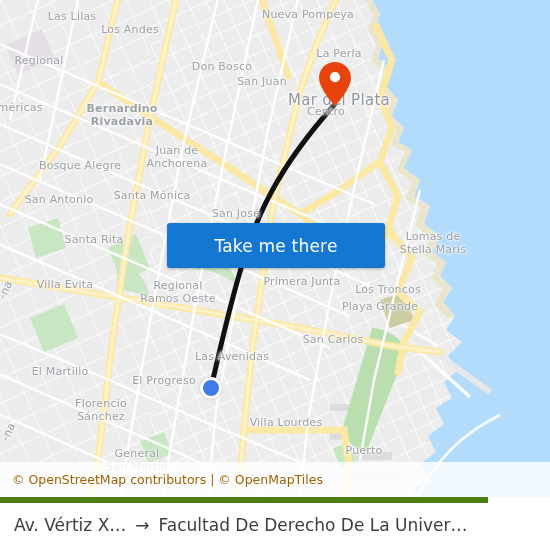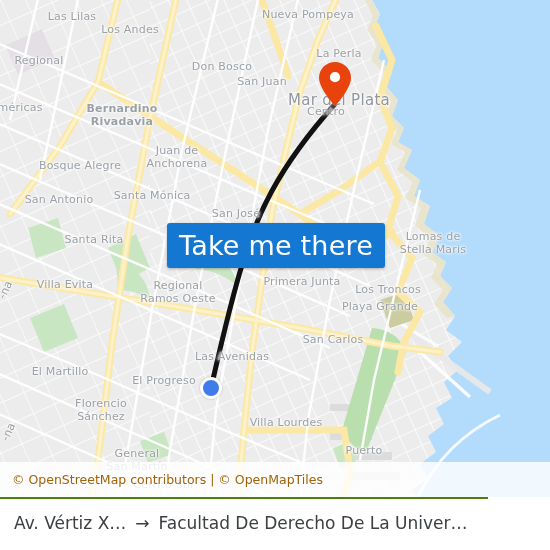--- a/index.html
+++ b/index.html
@@ -39,21 +39,21 @@
     position:absolute;width:22px;height:22px;border-radius:50%;
     background:#3F7BEA;border:3px solid #fff;box-sizing:border-box;
     transform:translate(-50%,-50%);
     box-shadow:0 0 2px rgba(0,0,0,.28);
   }
 
   
   #cta{
     position:absolute;left:167px;top:223px;width:218px;height:45px;
     background:#1478D2;border:0;border-radius:3px;
-    color:#fff;font-family:"DejaVu Sans", sans-serif;font-size:27px;
+    color:#fff;font-family:"DejaVu Sans", sans-serif;font-size:17px;
     letter-spacing:.2px;cursor:pointer;
     box-shadow:0 1px 3px rgba(0,0,0,.28);
     display:flex;align-items:center;justify-content:center;
   }
 
   
   #attrib{
     position:absolute;left:0;top:462px;width:550px;height:35px;
     background:rgba(255,255,255,.82);
     display:flex;align-items:center;
@@ -62,21 +62,21 @@
   #attrib .txt{
     font-family:"DejaVu Sans", sans-serif;
     font-size:12.5px;color:#a16207;white-space:pre;
   }
 
   
   #bottombar{
     position:absolute;left:0;top:497px;width:488px;height:53px;
     background:#fff;display:flex;align-items:center;
     box-sizing:border-box;padding:0 12px 4px 14px;
-    border-top:2px solid #4d7c0f;
+    border-top:6px solid #4d7c0f;
   }
   #trip{
     display:flex;align-items:center;flex:1 1 auto;min-width:0;
     font-family:"DejaVu Sans", sans-serif;font-size:17px;color:#3C4043;
   }
   #trip .ep{white-space:nowrap;overflow:hidden;text-overflow:ellipsis;}
   #trip .from{flex:0 0 auto;max-width:118px;}
   #trip .arrow{flex:0 0 auto;margin:0 9px;color:#3C4043;font-size:17px;}
   #trip .to{flex:1 1 auto;}
   #brand{display:flex;align-items:center;flex:0 0 auto;margin-left:8px;}

